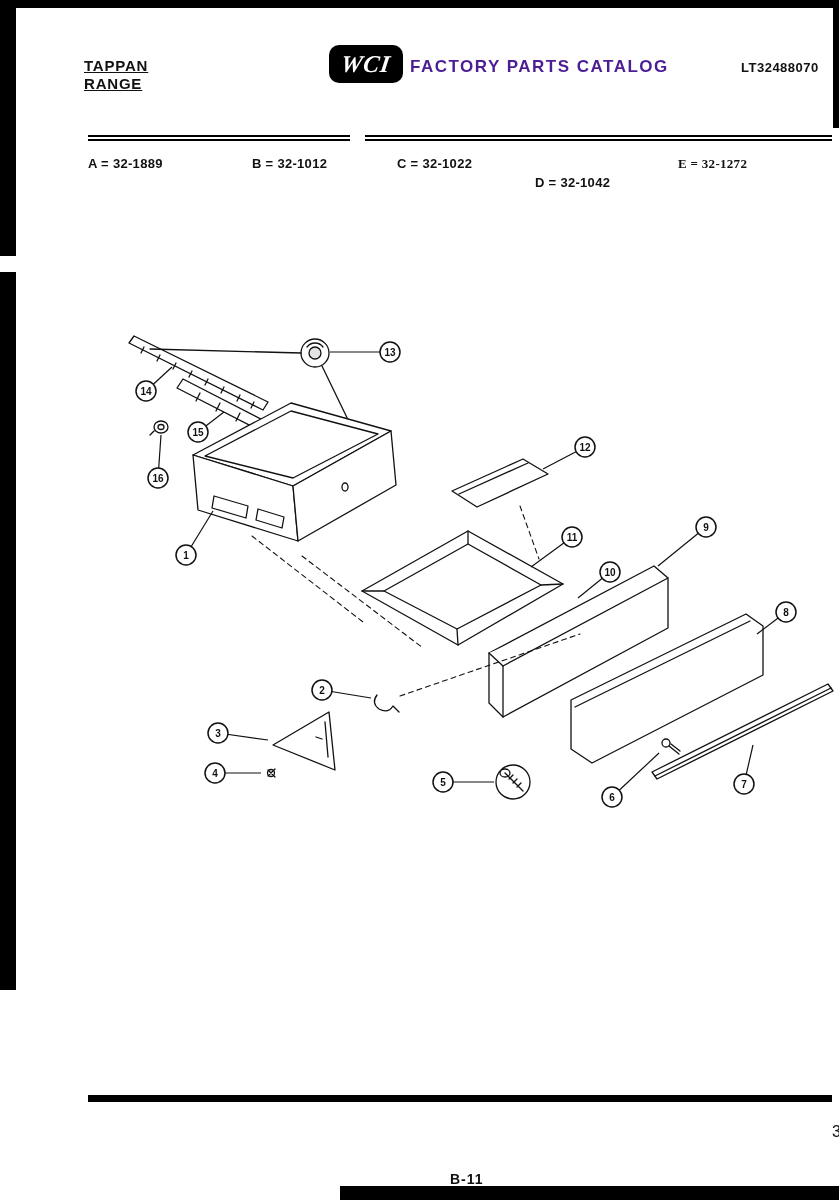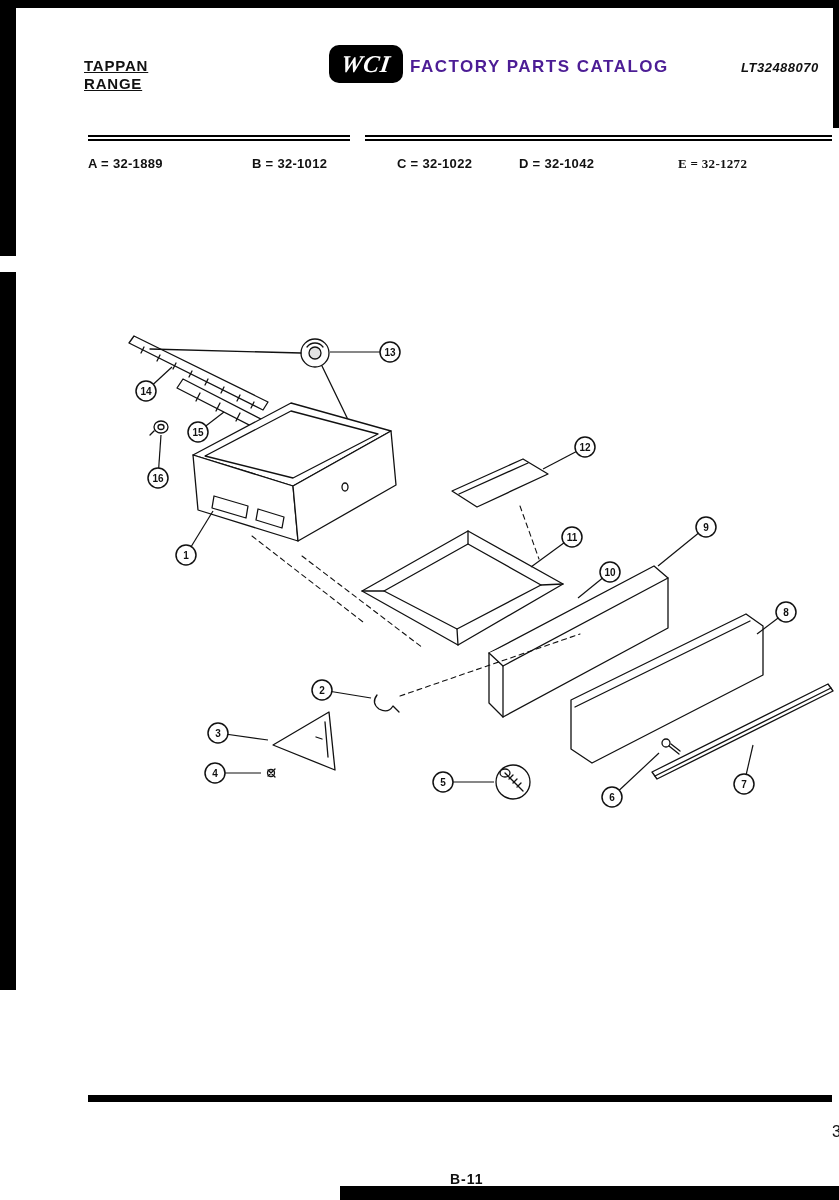--- a/index.html
+++ b/index.html
@@ -16,21 +16,21 @@
     left:329px;top:45px;width:74px;height:38px;background:#000;border-radius:10px;
     display:flex;align-items:center;justify-content:center;
   }
   .logo span{
     color:#fff;font-style:italic;font-weight:bold;font-size:24px;letter-spacing:1px;
     transform:skewX(-8deg);font-family:"Liberation Serif",serif;
   }
   .catalog-title{
     left:410px;top:57px;font-weight:bold;font-size:17px;letter-spacing:1.5px;color:#4c1d95;
   }
-  .doc-number{left:741px;top:60px;font-weight:bold;font-size:13px;letter-spacing:.5px;font-style:italic;}
+  .doc-number{left:741px;top:60px;font-weight:bold;font-size:13px;letter-spacing:.5px;}
   
   .rule{height:2px;border-top:2px solid #000;border-bottom:2px solid #000;background:#fff;}
   
   .model{position:absolute;top:156px;font-weight:bold;font-size:13px;letter-spacing:.3px;white-space:nowrap;}
   
   .thickbar{left:88px;top:1095px;width:744px;height:7px;background:#000;}
   .pageno{left:450px;top:1127px;font-weight:bold;font-size:14px;letter-spacing:1px;margin-top:44px;}
   .datecode{left:832px;top:1123px;font-weight:normal;font-size:16px;}
   svg text{font-family:"Liberation Sans",sans-serif;}
 </style>
@@ -56,21 +56,21 @@
 
 <div class="abs doc-number">LT32488070</div>
 
 <div class="abs rule" style="left:88px;top:135px;width:262px;"></div>
 <div class="abs rule" style="left:365px;top:135px;width:467px;"></div>
 
 <div>
   <span class="model" style="left:88px;">A = 32-1889</span>
   <span class="model" style="left:252px;">B = 32-1012</span>
   <span class="model" style="left:397px;">C = 32-1022</span>
-  <span class="model" style="left:519px;">D = 32-1042</span>
+  <span class="model" style="left:535px;margin-top:19px;">D = 32-1042</span>
   <span class="model" style="left:678px;font-family:Liberation Serif, serif;">E = 32-1272</span>
 </div>
 
 <svg viewBox="0 0 839 1200" style="position:absolute;left:0;top:0;width:839px;height:1200px;">
   <g stroke="#111" fill="none" stroke-width="1.3" stroke-linejoin="round" stroke-linecap="round">
 
     <g>
       <path d="M129,343 L263,410 L268,402 L134,336 Z" fill="#fff"></path>
       <path d="M144,347 l-3,6 M160,355 l-3,6 M176,363 l-3,6 M192,371 l-3,6 M208,379 l-3,6 M224,387 l-3,6 M240,395 l-3,6 M254,402 l-3,6"></path>
     </g>

